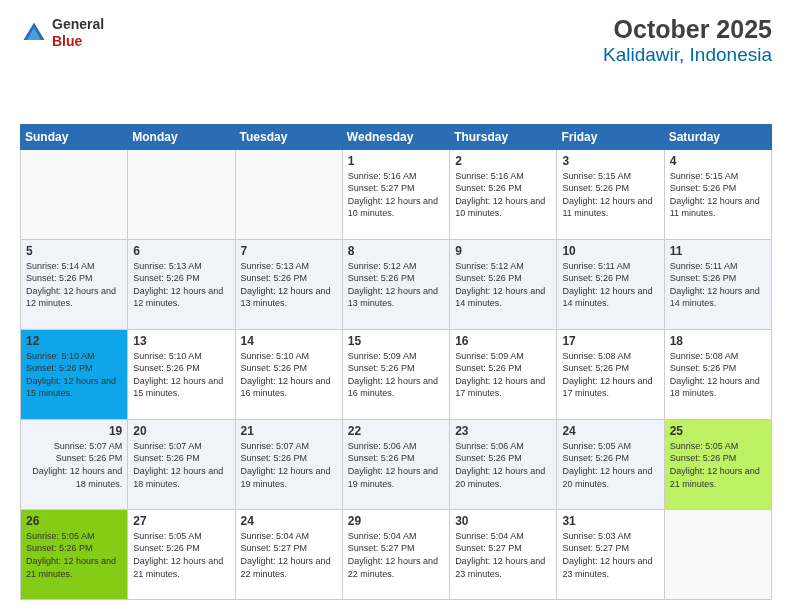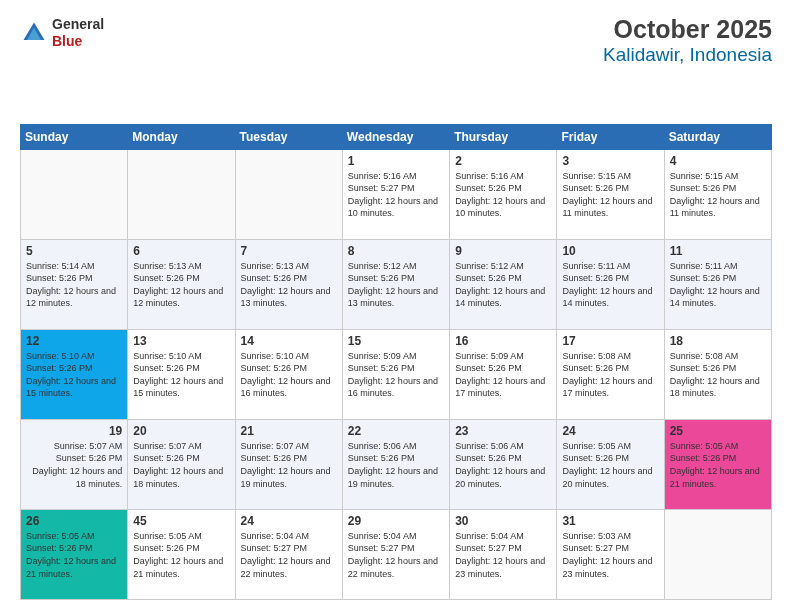--- a/index.html
+++ b/index.html
@@ -226,32 +226,32 @@
             <div class="day-info">Sunrise: 5:06 AM<br>Sunset: 5:26 PM<br>Daylight: 12 hours and 19 minutes.</div>
           </td>
           <td style="background: rgb(240, 244, 250);">
             <span class="day-number">23</span>
             <div class="day-info">Sunrise: 5:06 AM<br>Sunset: 5:26 PM<br>Daylight: 12 hours and 20 minutes.</div>
           </td>
           <td style="background: rgb(240, 244, 250);">
             <span class="day-number">24</span>
             <div class="day-info">Sunrise: 5:05 AM<br>Sunset: 5:26 PM<br>Daylight: 12 hours and 20 minutes.</div>
           </td>
-          <td style="background: #ec4899;">
+          <td style="background: #bef264;">
             <span class="day-number">25</span>
             <div class="day-info">Sunrise: 5:05 AM<br>Sunset: 5:26 PM<br>Daylight: 12 hours and 21 minutes.</div>
           </td>
         </tr>
         <tr>
-          <td style="background: #14b8a6;">
+          <td style="background: #84cc16;">
             <span class="day-number">26</span>
             <div class="day-info">Sunrise: 5:05 AM<br>Sunset: 5:26 PM<br>Daylight: 12 hours and 21 minutes.</div>
           </td>
           <td style="background: rgb(255, 255, 255);">
-            <span class="day-number">45</span>
+            <span class="day-number">27</span>
             <div class="day-info">Sunrise: 5:05 AM<br>Sunset: 5:26 PM<br>Daylight: 12 hours and 21 minutes.</div>
           </td>
           <td style="background: rgb(255, 255, 255);">
             <span class="day-number">24</span>
             <div class="day-info">Sunrise: 5:04 AM<br>Sunset: 5:27 PM<br>Daylight: 12 hours and 22 minutes.</div>
           </td>
           <td style="background: rgb(255, 255, 255);">
             <span class="day-number">29</span>
             <div class="day-info">Sunrise: 5:04 AM<br>Sunset: 5:27 PM<br>Daylight: 12 hours and 22 minutes.</div>
           </td>

